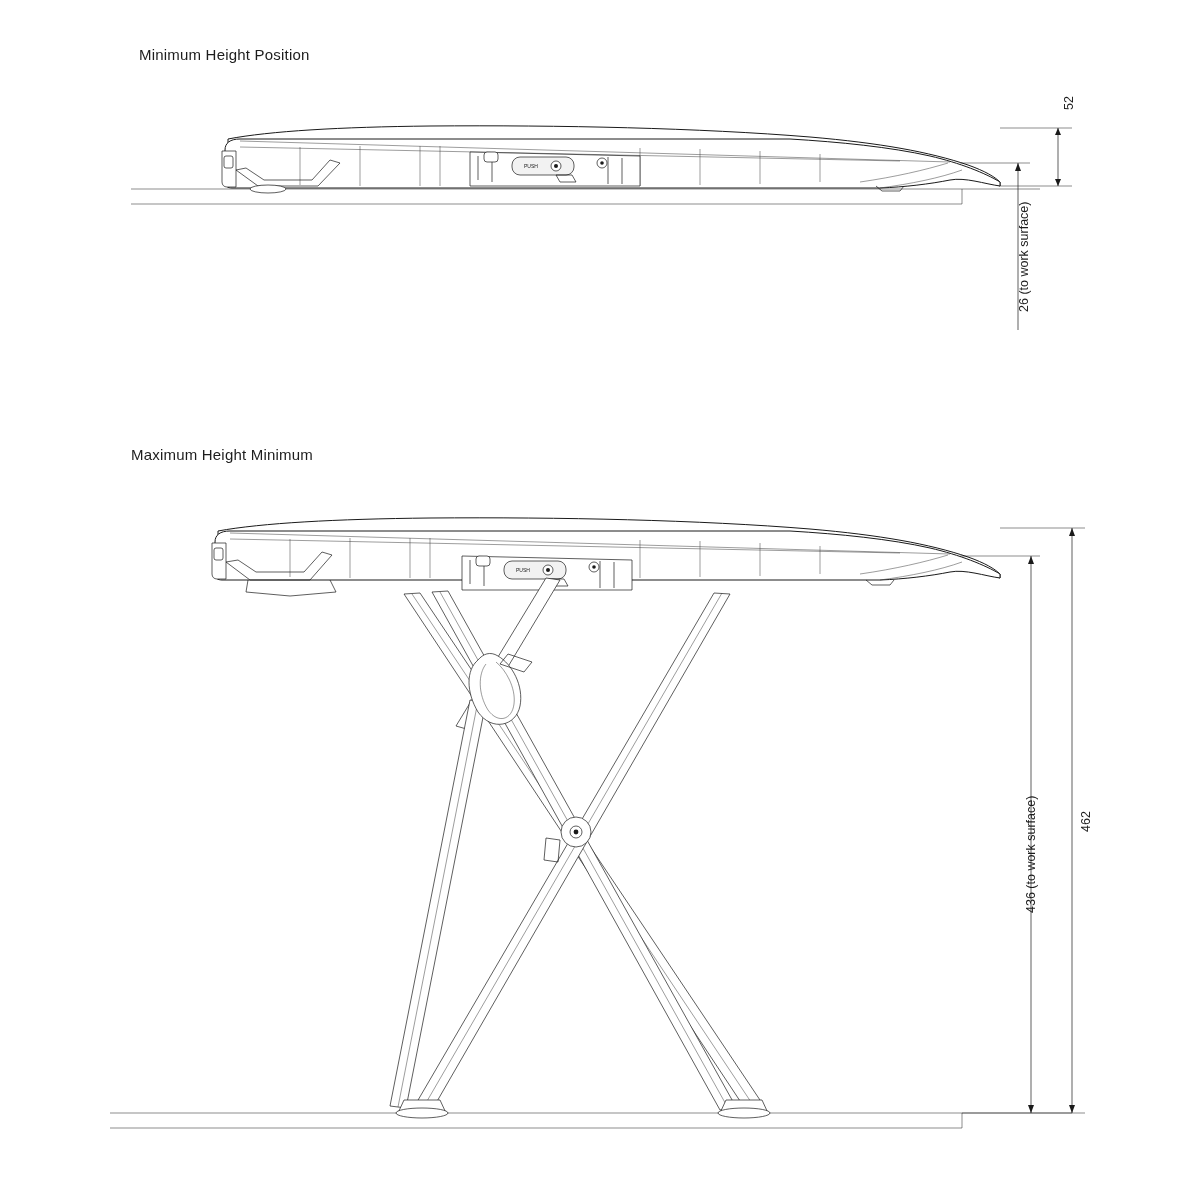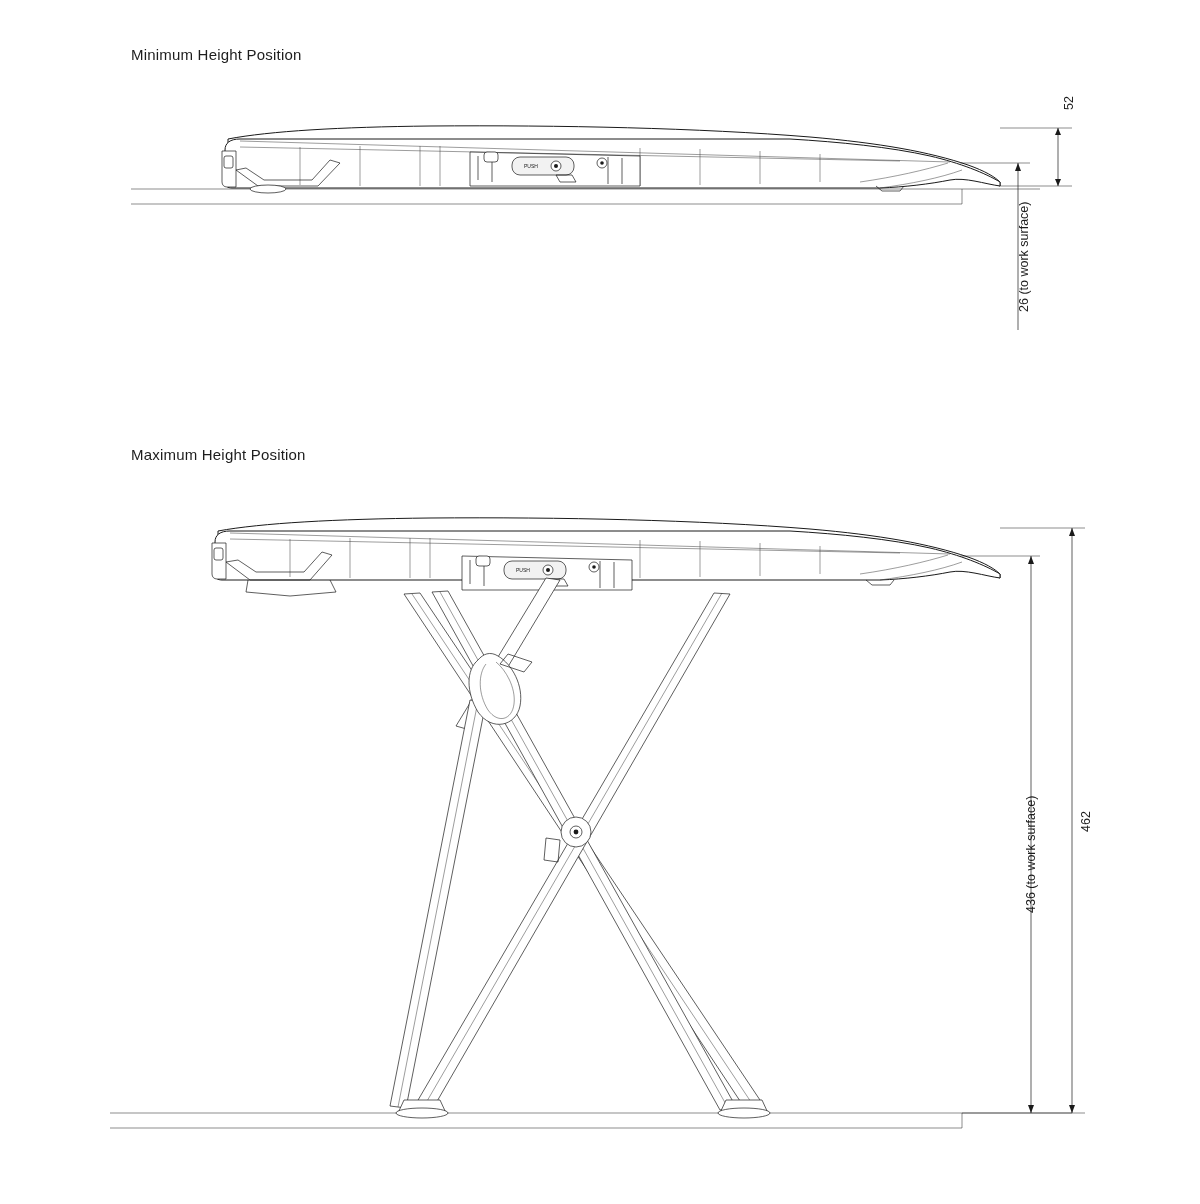--- a/index.html
+++ b/index.html
@@ -21,21 +21,21 @@
     width: 1200px;
     height: 1204px;
   }
   .caption {
     position: absolute;
     font-size: 15px;
     letter-spacing: 0.2px;
     color: #1d1d1d;
     white-space: nowrap;
   }
-  #caption-min { left: 131px; top: 46px; }
+  #caption-min { left: 139px; top: 46px; }
   #caption-max { left: 131px; top: 446px; }
 
   .dim-label {
     position: absolute;
     font-size: 12.5px;
     color: #1d1d1d;
     white-space: nowrap;
     transform-origin: left top;
   }
   .vert {
@@ -60,21 +60,21 @@
     font-size: 5px;
     fill: #1a1a1a;
   }
 </style>
 </head>
 <body>
 
 <div class="sheet">
 
   <div class="caption" id="caption-min">Minimum Height Position</div>
-  <div class="caption" id="caption-max">Maximum Height Position</div>
+  <div class="caption" id="caption-max">Maximum Height Minimum</div>
 
   <div class="dim-label vert" style="left:1062px; top:110px;">52</div>
   <div class="dim-label vert" style="left:1017px; top:312px;">26 (to work surface)</div>
   <div class="dim-label vert" style="left:1079px; top:832px;">462</div>
   <div class="dim-label vert" style="left:1024px; top:913px;">436 (to work surface)</div>
 
   <svg class="drawing" viewBox="0 0 1200 1204">
 
     <g>
 

